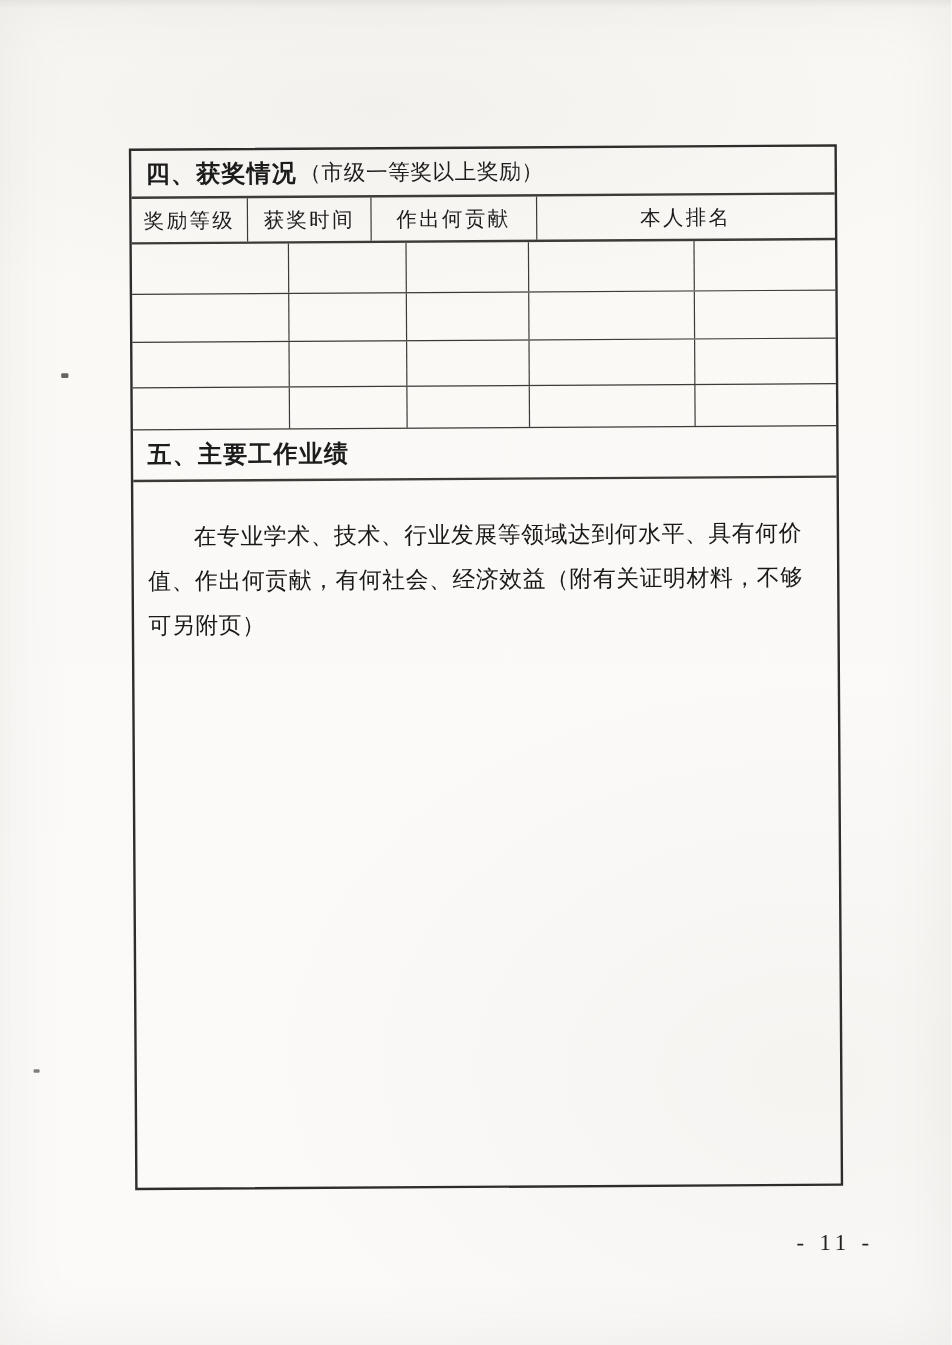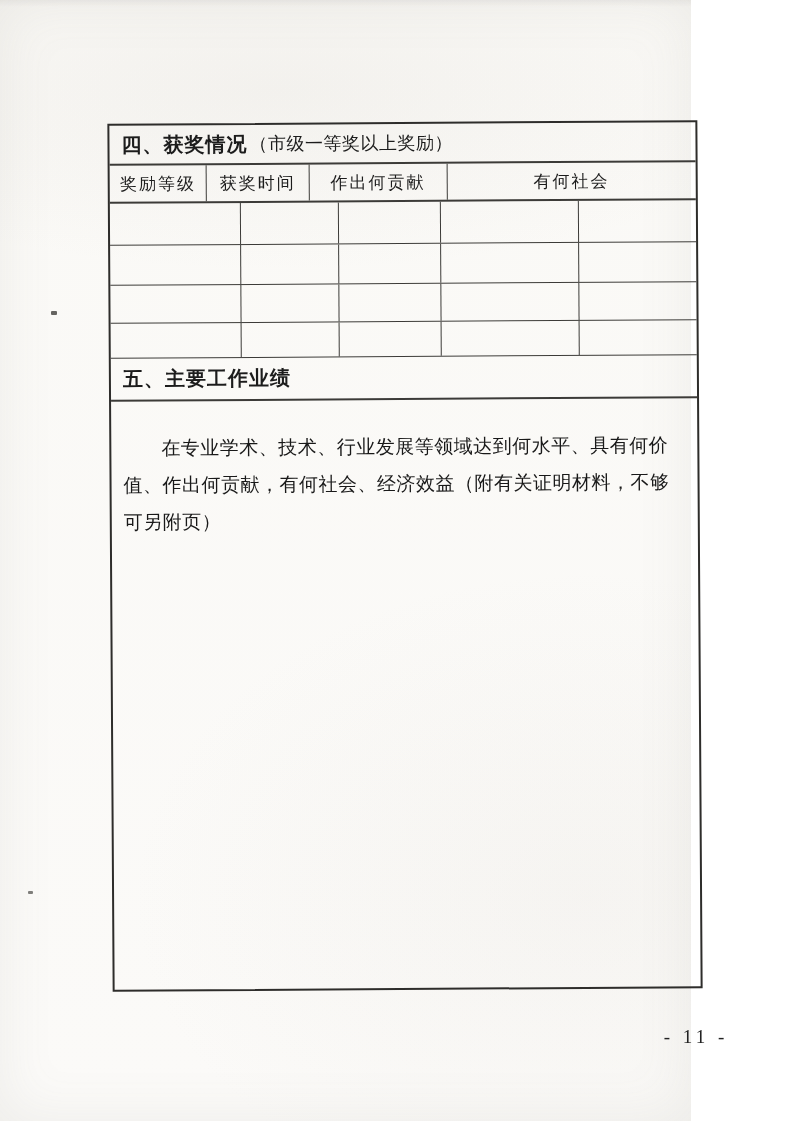--- a/index.html
+++ b/index.html
@@ -10,21 +10,21 @@
     width: 793px;
     height: 1121px;
     position: relative;
     overflow: hidden;
     font-family: "Liberation Serif", serif;
     color: #1c1c1c;
   }
   .scan-page {
     position: absolute;
     left: 0; top: 0;
-    width: 691px;
+    width: 793px;
     height: 1121px;
     background:
       radial-gradient(ellipse 900px 300px at 40% 8%, rgba(210,205,198,0.18), rgba(0,0,0,0) 60%),
       radial-gradient(ellipse 700px 500px at 85% 80%, rgba(215,210,203,0.15), rgba(0,0,0,0) 65%),
       linear-gradient(180deg, #efedea 0px, #faf9f6 7px, #fbfaf8 100%);
     box-shadow: inset 0 0 55px rgba(120,115,105,0.10);
   }
   
   .form-tilt {
     position: absolute;
@@ -135,21 +135,21 @@
 
       <div class="row row-title">
         <span class="sec-heading">四、获奖情况</span>
         <span class="sec-note">（市级一等奖以上奖励）</span>
       </div>
 
       <div class="row row-header">
         <div class="hcell c2">奖励等级</div>
         <div class="hcell c3">获奖时间</div>
         <div class="hcell c4">作出何贡献</div>
-        <div class="hcell c5">有何社会</div>
+        <div class="hcell c5">本人排名</div>
       </div>
 
       <div class="row data-row r1">
         <div class="dcell c1"></div>
         <div class="dcell c2"></div>
         <div class="dcell c3"></div>
         <div class="dcell c4"></div>
         <div class="dcell c5"></div>
       </div>
       <div class="row data-row r2">

